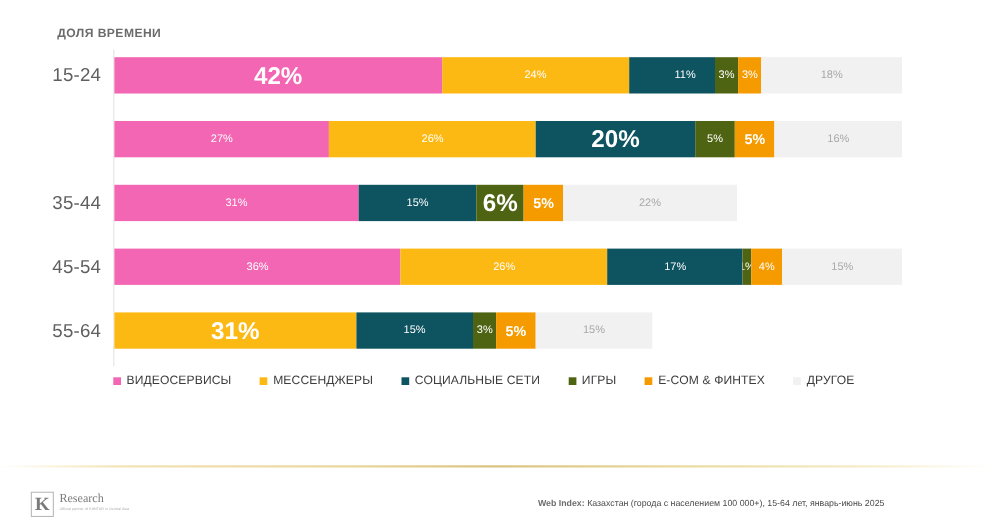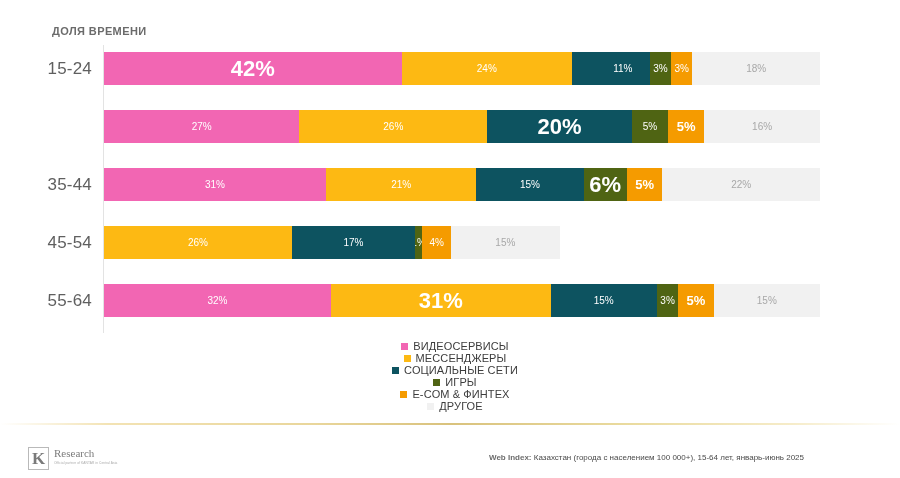--- a/index.html
+++ b/index.html
@@ -96,21 +96,21 @@
     color: #a8a8a8;
   }
 
   
   .legend {
     position: absolute;
     left: 103px;
     top: 340px;
     width: 730px;
     display: flex;
-    flex-direction: column;
+    flex-direction: row;
     align-items: center;
   }
   .legend-item {
     display: flex;
     flex-direction: row;
     align-items: center;
     margin-right: 26px;
     white-space: nowrap;
   }
   .legend-swatch {
@@ -244,63 +244,60 @@
             <span class="seg-label muted" style="color: rgb(168, 168, 168); text-align: right;">16%</span>
           </div>
         </div>
       </div>
       <div class="row" style="top: 123px;">
         <div class="row-label">35-44</div>
         <div class="bar">
           <div class="seg" style="width: 31%; background: rgb(242, 102, 179);">
             <span class="seg-label" style="color: rgb(255, 255, 255);">31%</span>
           </div>
-          <div class="seg" style="width: 21%; background: rgb(253, 185, 19);">
-            <span class="seg-label" style="color: rgb(255, 255, 255);">21%</span>
-          </div>
           <div class="seg" style="width: 15%; background: rgb(13, 83, 96);">
             <span class="seg-label" style="color: rgb(255, 255, 255);">15%</span>
           </div>
           <div class="seg" style="width: 6%; background: rgb(79, 100, 19);">
             <span class="seg-label big" style="color: rgb(255, 255, 255);">6%</span>
           </div>
           <div class="seg" style="width: 5%; background: rgb(245, 155, 0);">
             <span class="seg-label mid" style="color: rgb(255, 255, 255);">5%</span>
           </div>
           <div class="seg" style="width: 22%; background: rgb(241, 241, 241);">
             <span class="seg-label muted" style="color: rgb(168, 168, 168);">22%</span>
           </div>
         </div>
       </div>
       <div class="row" style="top: 181px;">
         <div class="row-label">45-54</div>
         <div class="bar">
+          <div class="seg" style="width: 36.3636%; background: rgb(242, 102, 179);">
+            <span class="seg-label" style="color: rgb(255, 255, 255);">36%</span>
+          </div>
           <div class="seg" style="width: 26.2626%; background: rgb(253, 185, 19);">
             <span class="seg-label" style="color: rgb(255, 255, 255);">26%</span>
           </div>
           <div class="seg" style="width: 17.1717%; background: rgb(13, 83, 96);">
             <span class="seg-label" style="color: rgb(255, 255, 255);">17%</span>
           </div>
           <div class="seg" style="width: 1.0101%; background: rgb(79, 100, 19);">
             <span class="seg-label" style="color: rgb(255, 255, 255);">1%</span>
           </div>
           <div class="seg" style="width: 4.0404%; background: rgb(245, 155, 0);">
             <span class="seg-label" style="color: rgb(255, 255, 255);">4%</span>
           </div>
           <div class="seg" style="width: 15.1515%; background: rgb(241, 241, 241);">
             <span class="seg-label muted" style="color: rgb(168, 168, 168);">15%</span>
           </div>
         </div>
       </div>
       <div class="row" style="top: 239px;">
         <div class="row-label">55-64</div>
         <div class="bar">
-          <div class="seg" style="width: 31.6832%; background: rgb(242, 102, 179);">
-            <span class="seg-label" style="color: rgb(255, 255, 255);">32%</span>
-          </div>
           <div class="seg" style="width: 30.6931%; background: rgb(253, 185, 19);">
             <span class="seg-label big" style="color: rgb(255, 255, 255);">31%</span>
           </div>
           <div class="seg" style="width: 14.8515%; background: rgb(13, 83, 96);">
             <span class="seg-label" style="color: rgb(255, 255, 255);">15%</span>
           </div>
           <div class="seg" style="width: 2.9703%; background: rgb(79, 100, 19);">
             <span class="seg-label" style="color: rgb(255, 255, 255);">3%</span>
           </div>
           <div class="seg" style="width: 4.9505%; background: rgb(245, 155, 0);">

